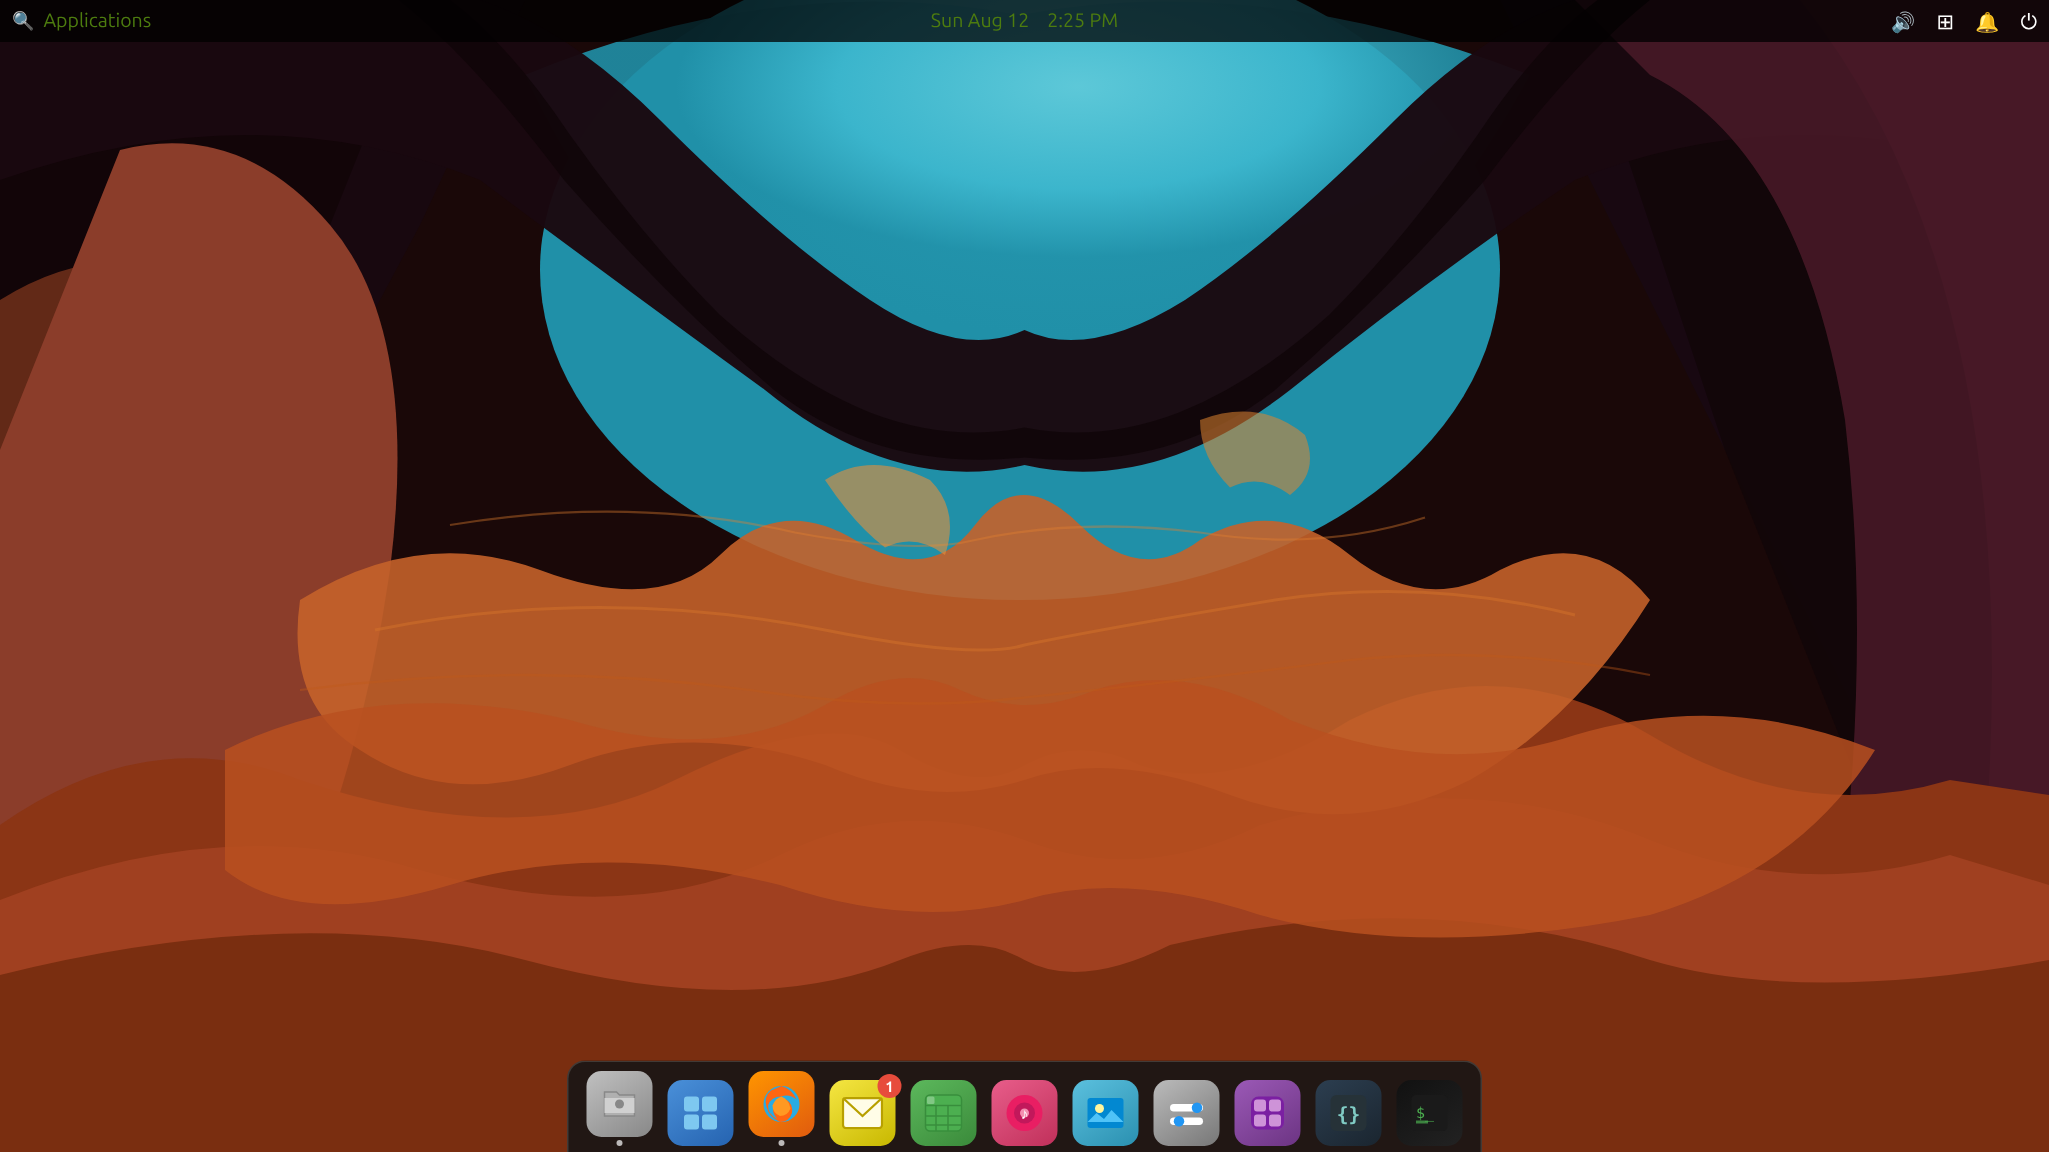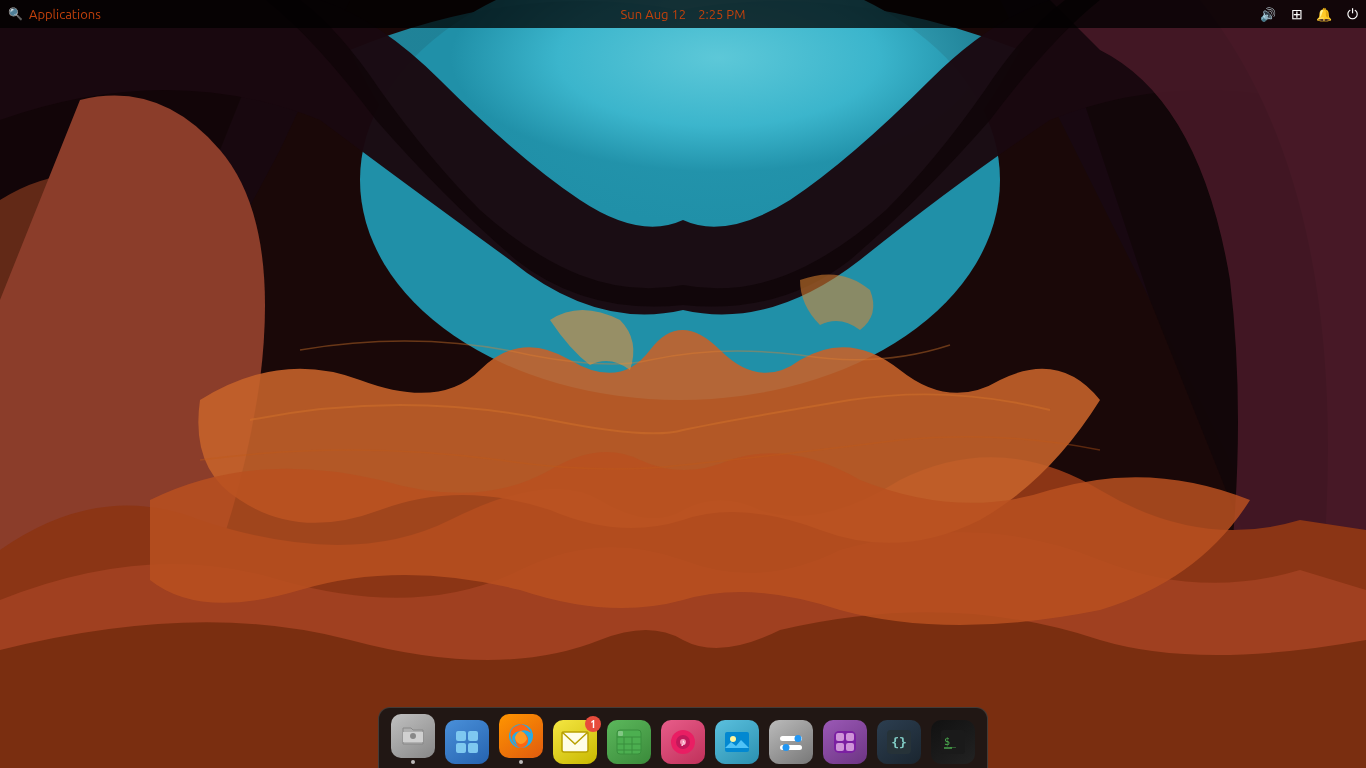--- a/index.html
+++ b/index.html
@@ -56,21 +56,21 @@
       transform: translateX(-50%);
     }
 
     #panel-right {
       display: flex;
       align-items: center;
       gap: 14px;
     }
 
     .panel-text {
-      color: #c2410c;
+      color: #4d7c0f;
       font-size: 13px;
       font-weight: 400;
       white-space: nowrap;
     }
 
     
     #dock {
       position: absolute;
       bottom: 0;
       left: 50%;

